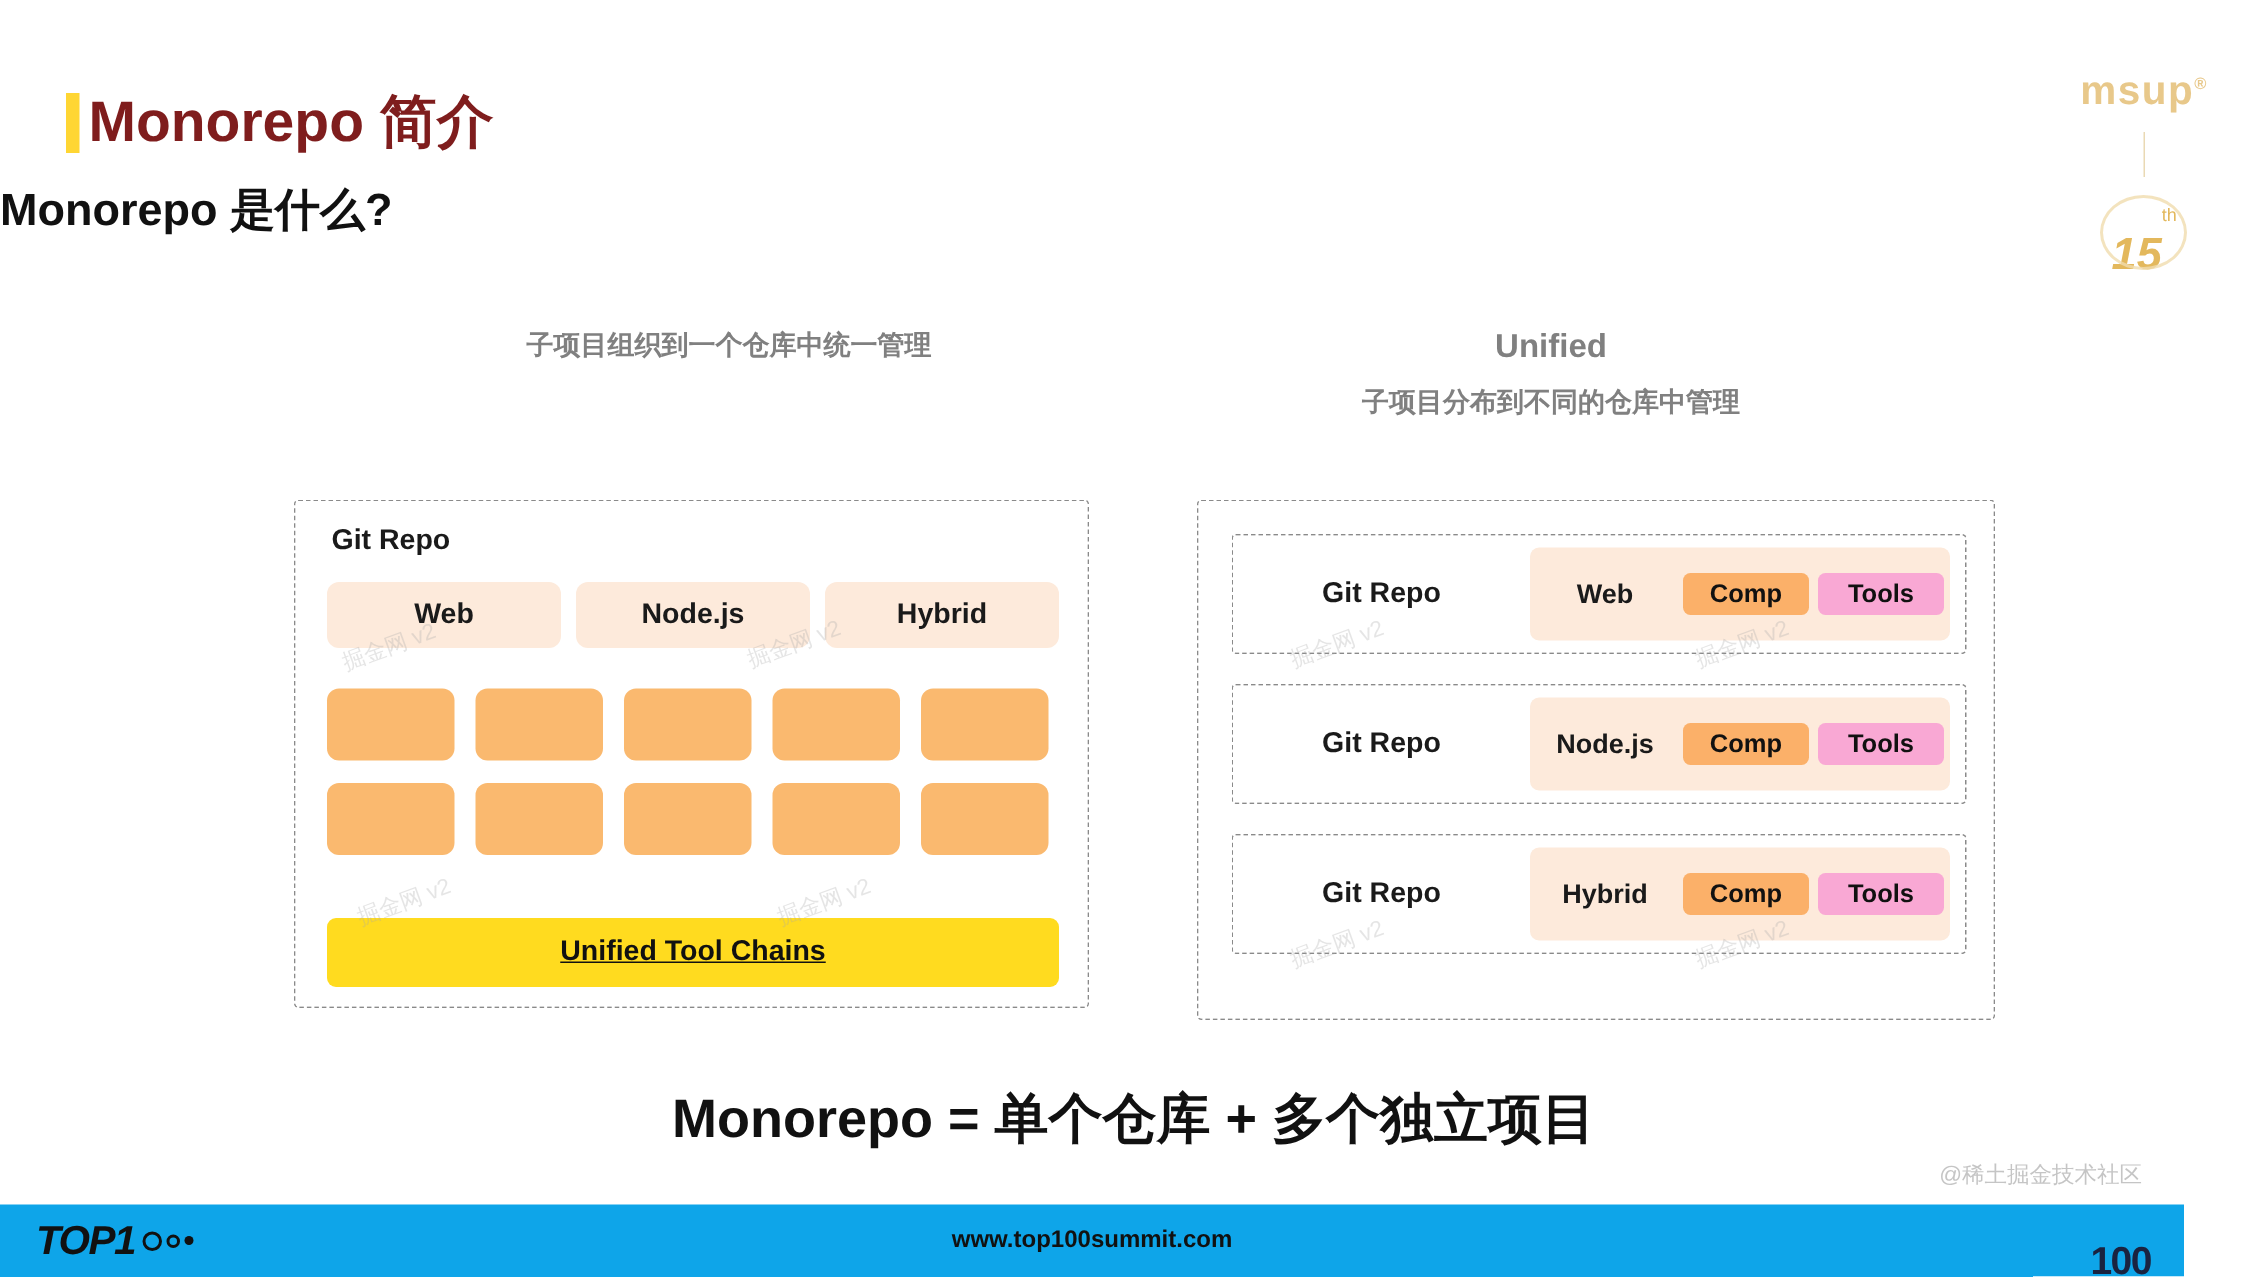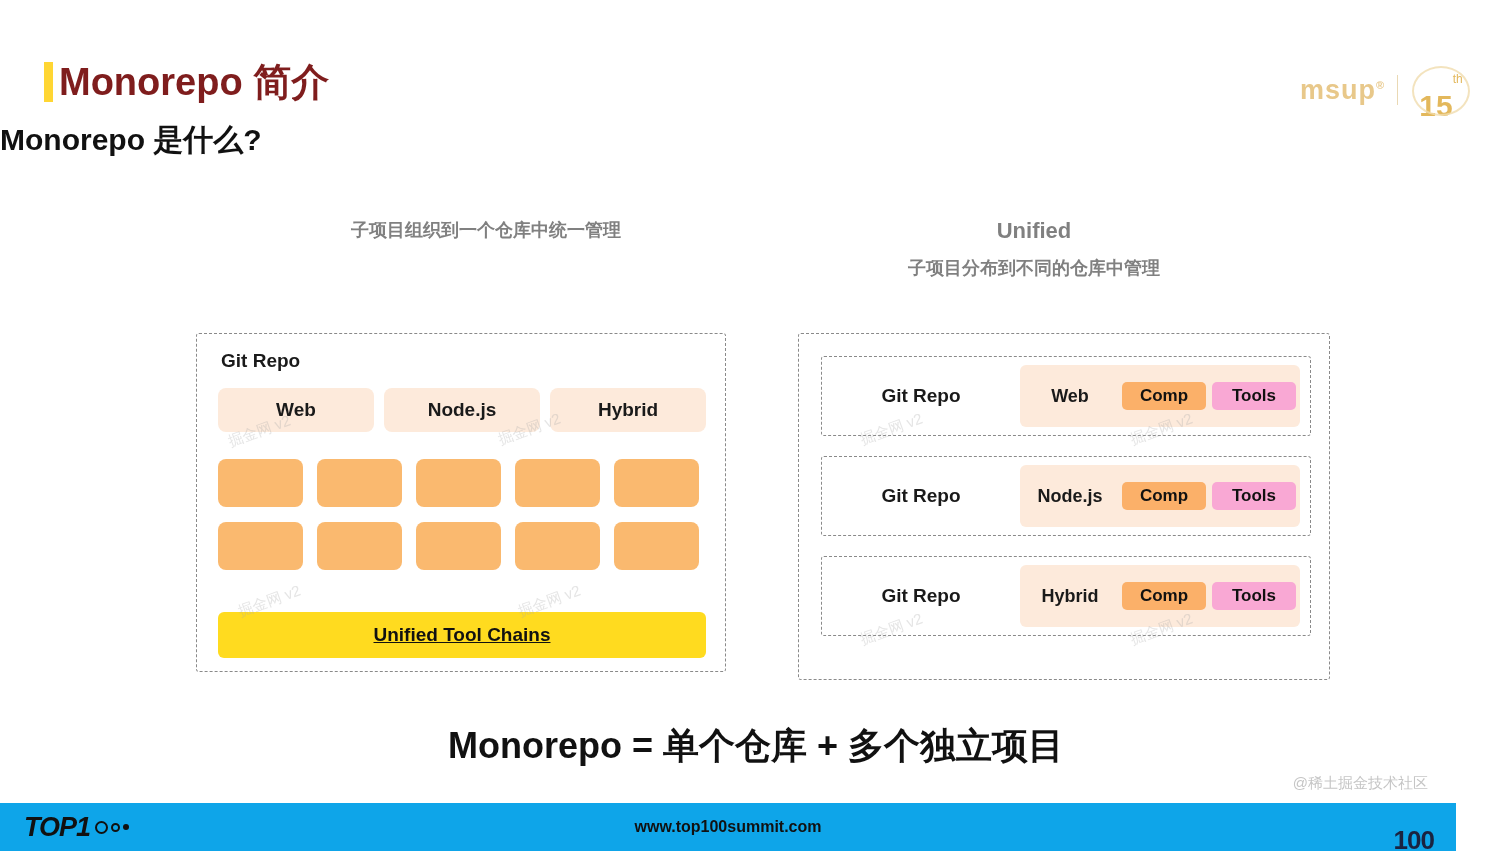--- a/index.html
+++ b/index.html
@@ -33,24 +33,25 @@
     font-size: 38px;
     font-weight: bold;
     color: #7f1d1d;
     letter-spacing: 0px;
     line-height: 1;
   }
 
   .brand {
     position: absolute;
     right: 40px;
-    top: 66px;
+    top: 45px;
     display: flex;
     align-items: center;
     gap: 12px;
+    flex-direction: column;
   }
   .brand-msup {
     font-size: 27px;
     font-weight: bold;
     color: #e8c88a;
     letter-spacing: 1px;
     font-family: "Liberation Sans", sans-serif;
   }
   .brand-reg {
     font-size: 11px;
@@ -67,20 +68,21 @@
     width: 62px;
     height: 48px;
     display: flex;
     align-items: center;
     justify-content: center;
   }
   .brand-anniv .num {
     font-size: 30px;
     font-weight: bold;
     color: #e3b85c;
+    font-style: italic;
     margin-top: 32px;
   }
   .brand-anniv .th {
     font-size: 12px;
     color: #e3b85c;
     align-self: flex-start;
     margin-top: 6px;
   }
   .brand-anniv .ring {
     position: absolute;

